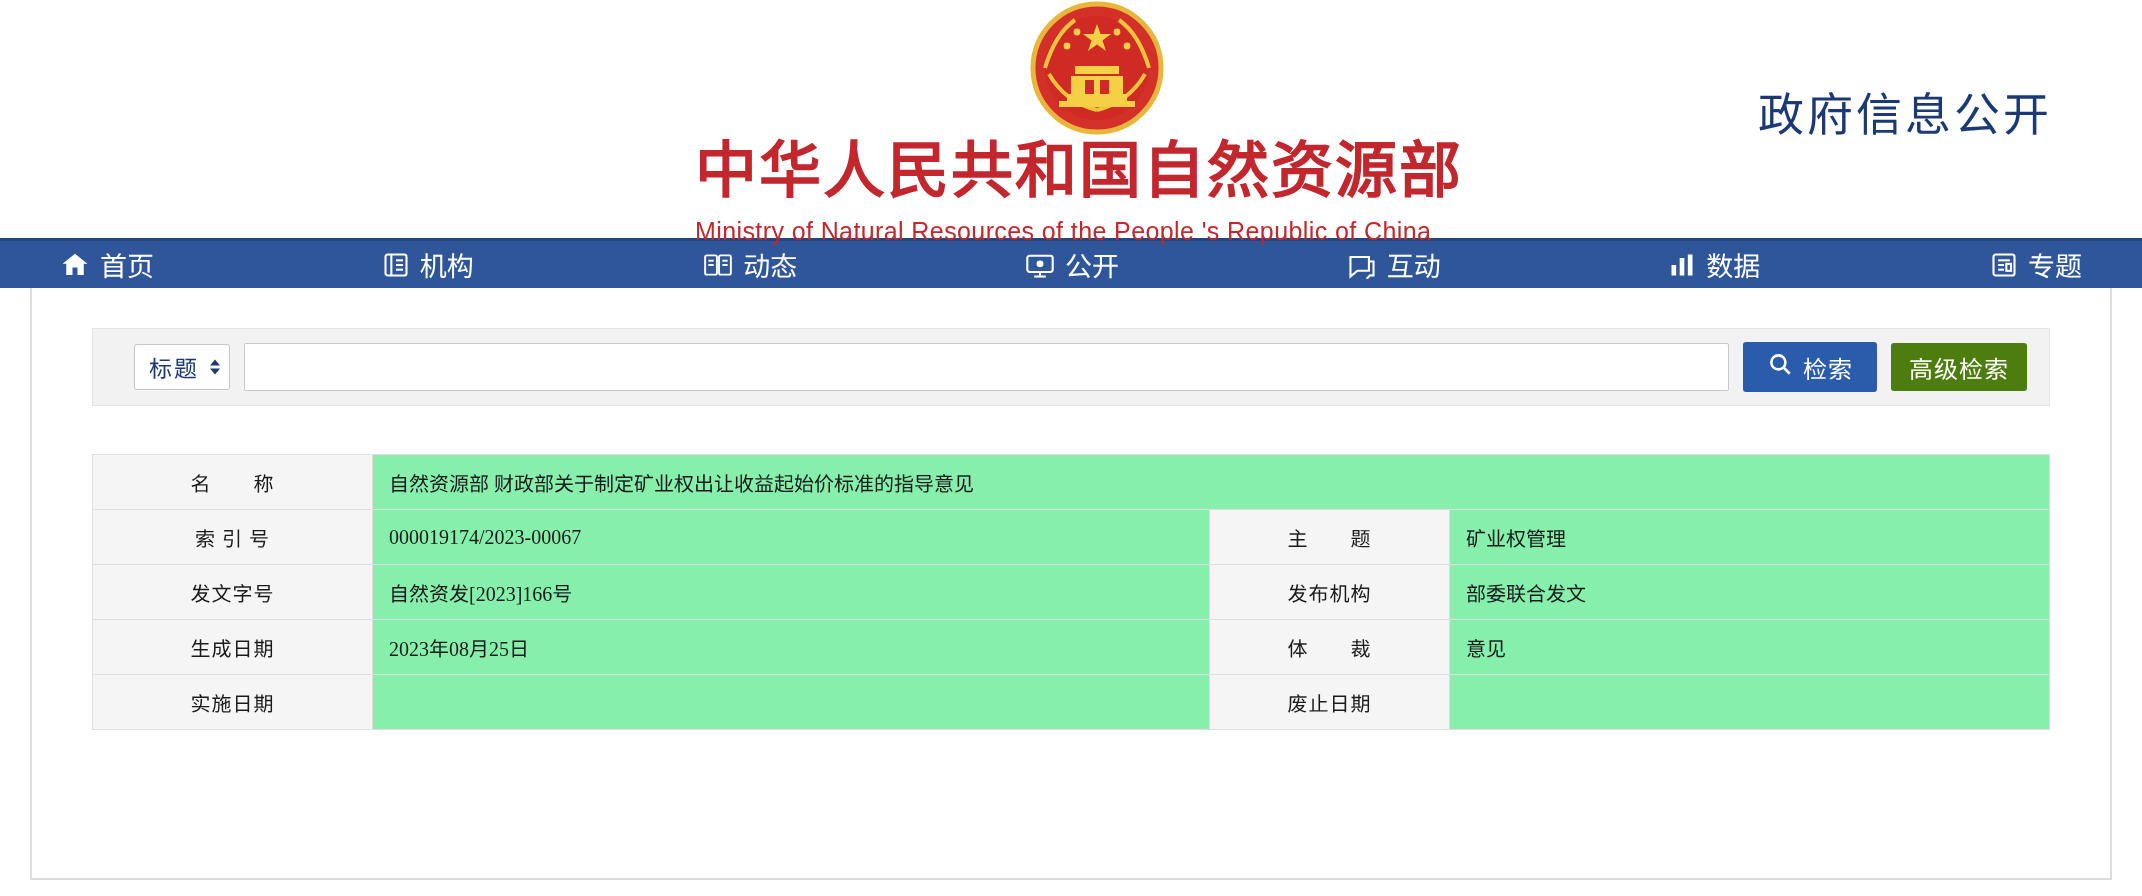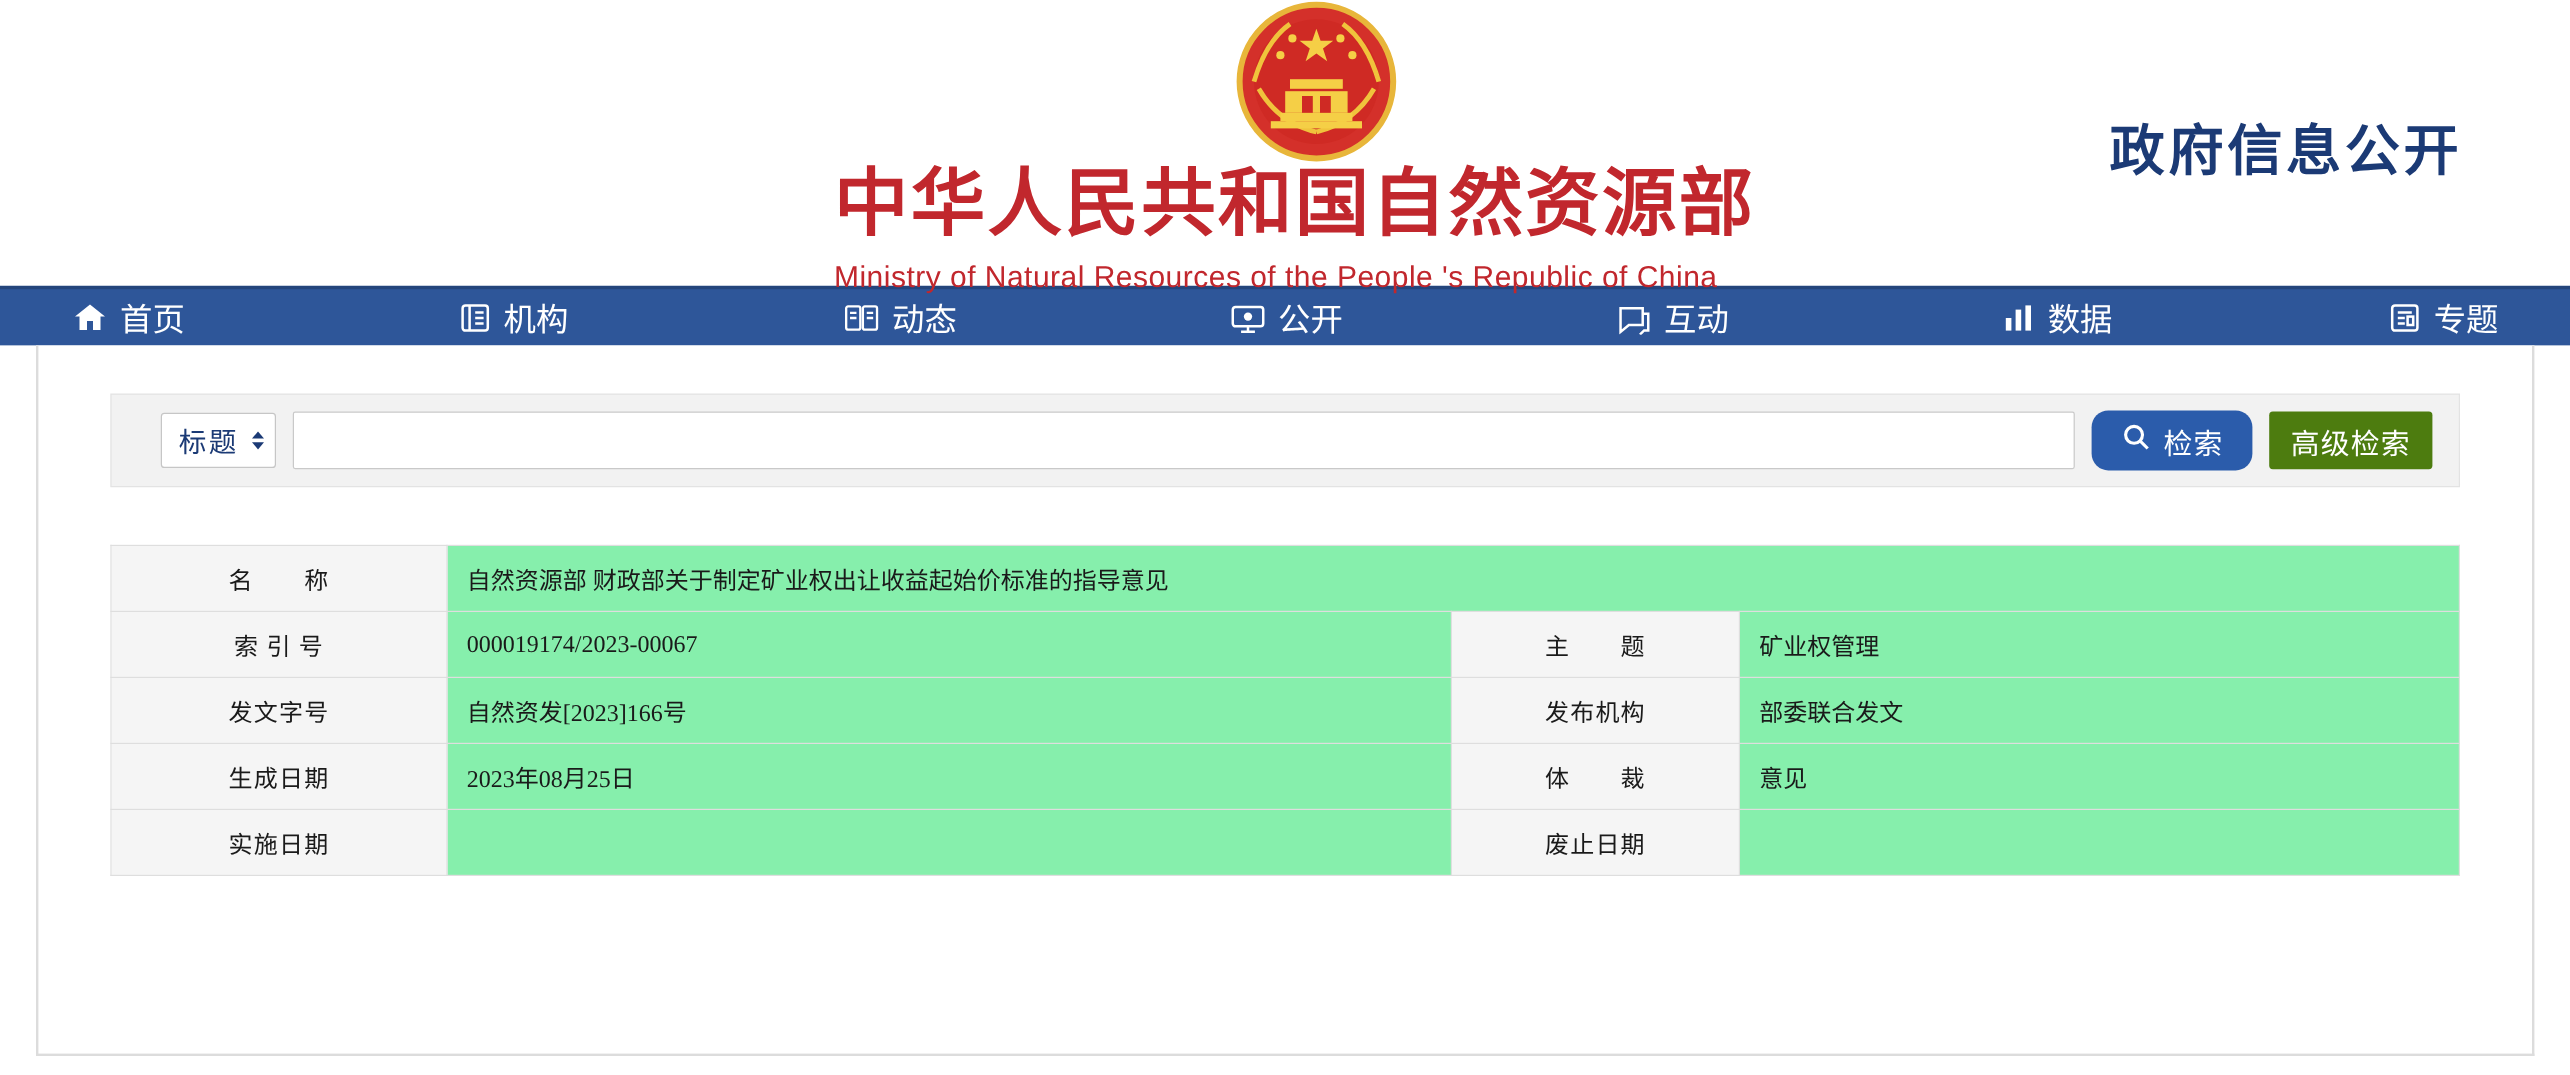--- a/index.html
+++ b/index.html
@@ -48,23 +48,23 @@
     margin-top: 10px;
     font-family: "Liberation Sans", sans-serif;
     font-size: 25px;
     color: #c1272d;
     letter-spacing: 0.4px;
     white-space: nowrap;
   }
   .gov-open {
     position: absolute;
     right: 90px;
-    top: 89px;
+    top: 78px;
     font-family: "Liberation Serif", serif;
-    font-weight: bold;
+    font-weight: normal;
     font-size: 46px;
     color: #1b3a75;
     letter-spacing: 3px;
     white-space: nowrap;
   }
 
   
   .navbar {
     width: 100%;
     height: 50px;
@@ -160,21 +160,21 @@
     padding: 0 12px;
     color: #333;
     outline: none;
     font-family: "Liberation Sans", sans-serif;
   }
   .btn-search {
     height: 50px;
     background: #2b5cab;
     color: #fff;
     border: none;
-    border-radius: 14px;
+    border-radius: 3px;
     font-size: 24px;
     padding: 0 24px;
     display: inline-flex;
     align-items: center;
     gap: 10px;
     cursor: pointer;
     font-family: "Liberation Sans", sans-serif;
     letter-spacing: 1px;
   }
   .btn-adv {

